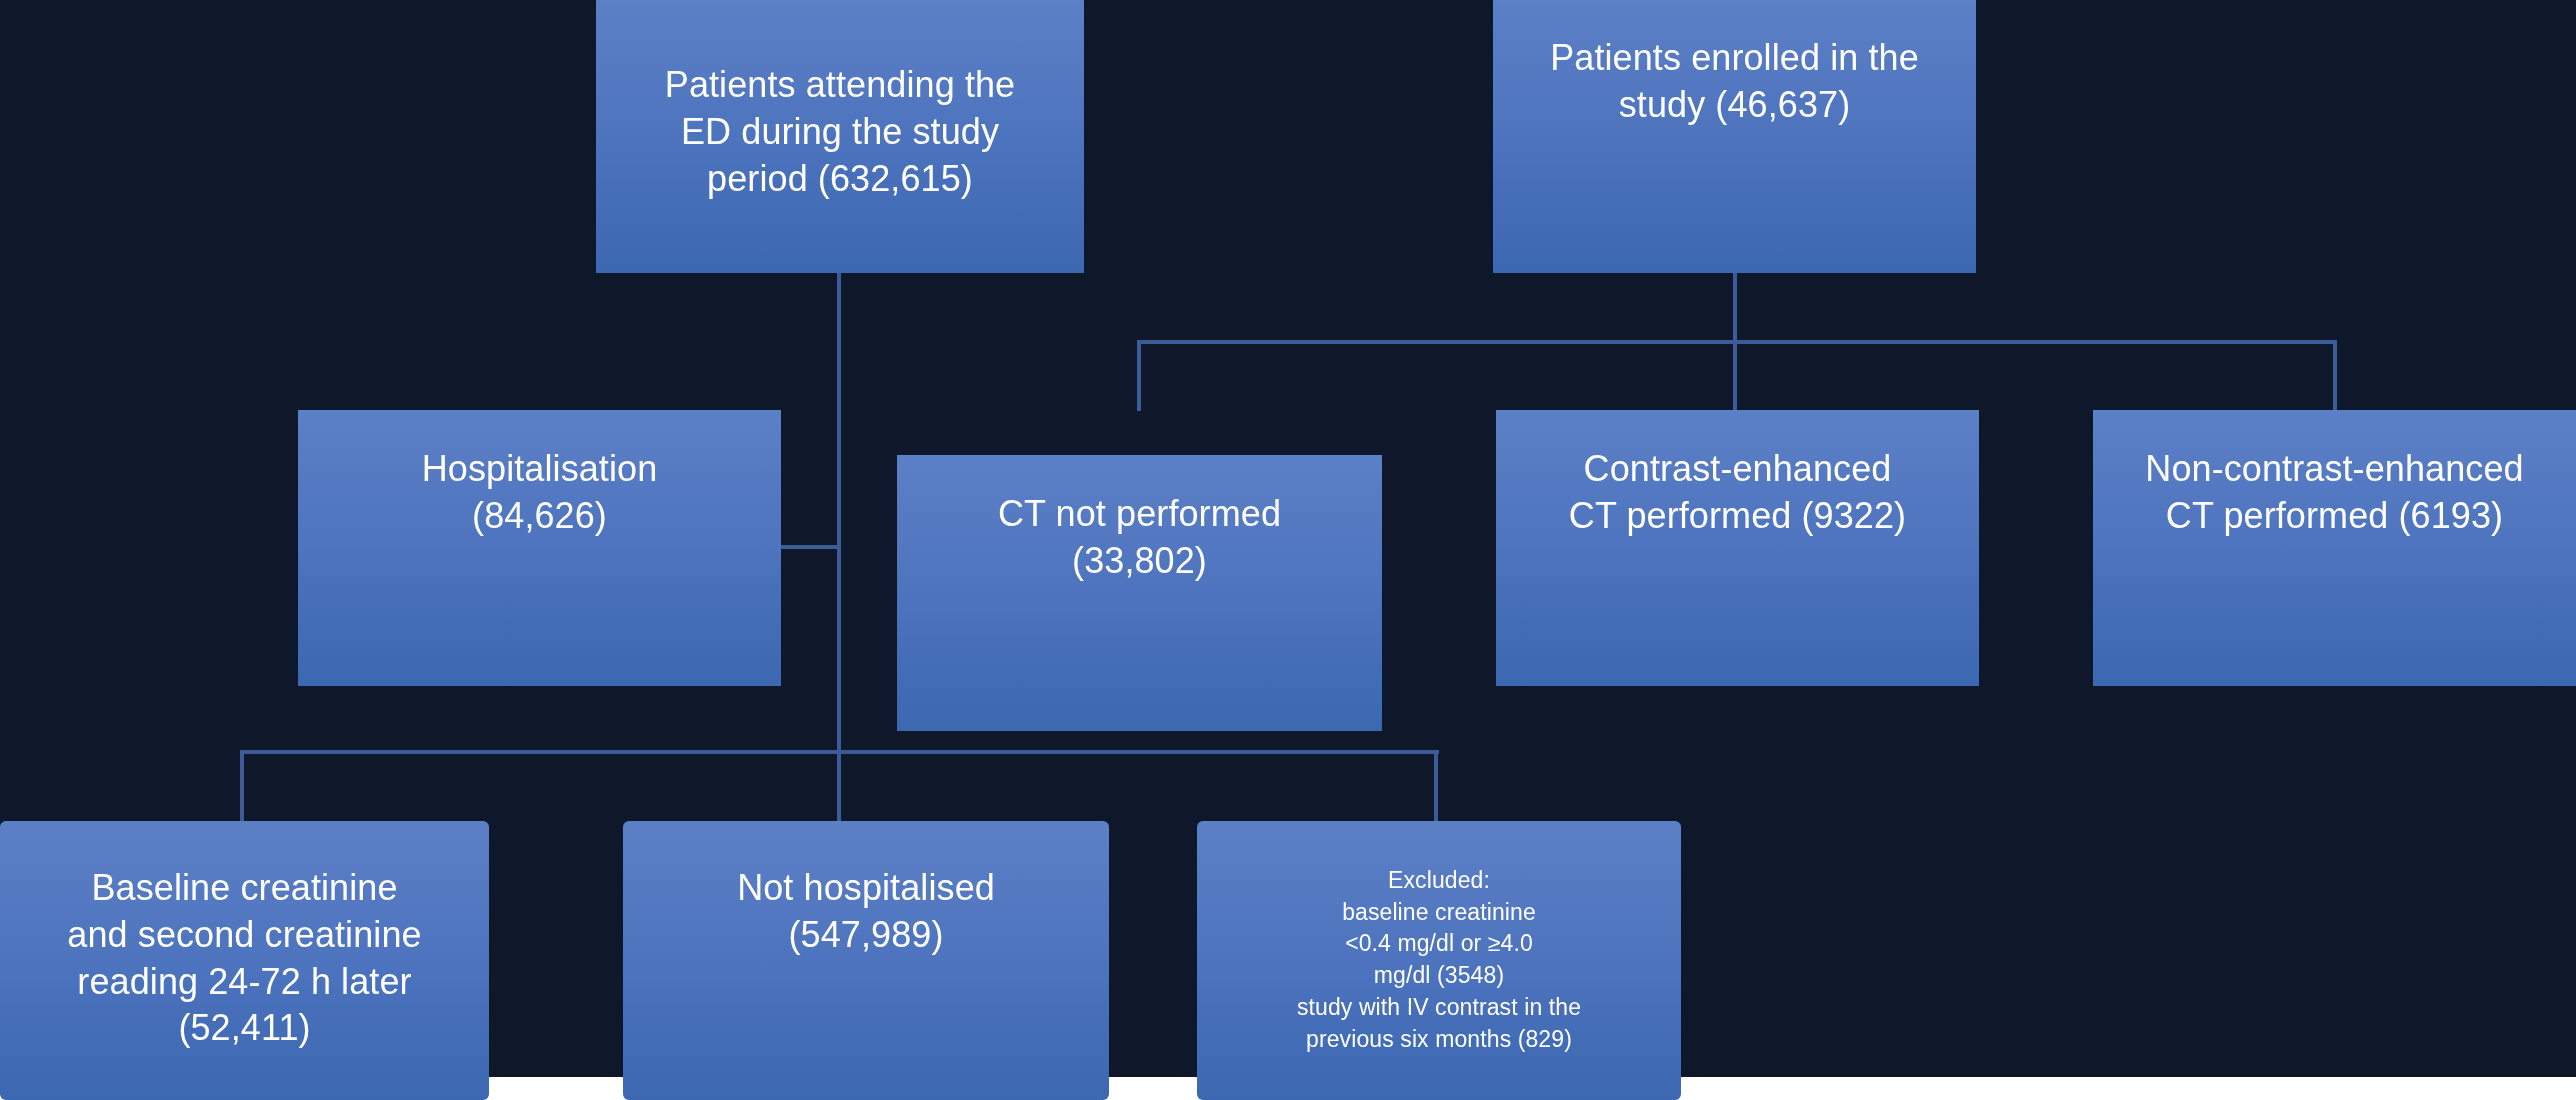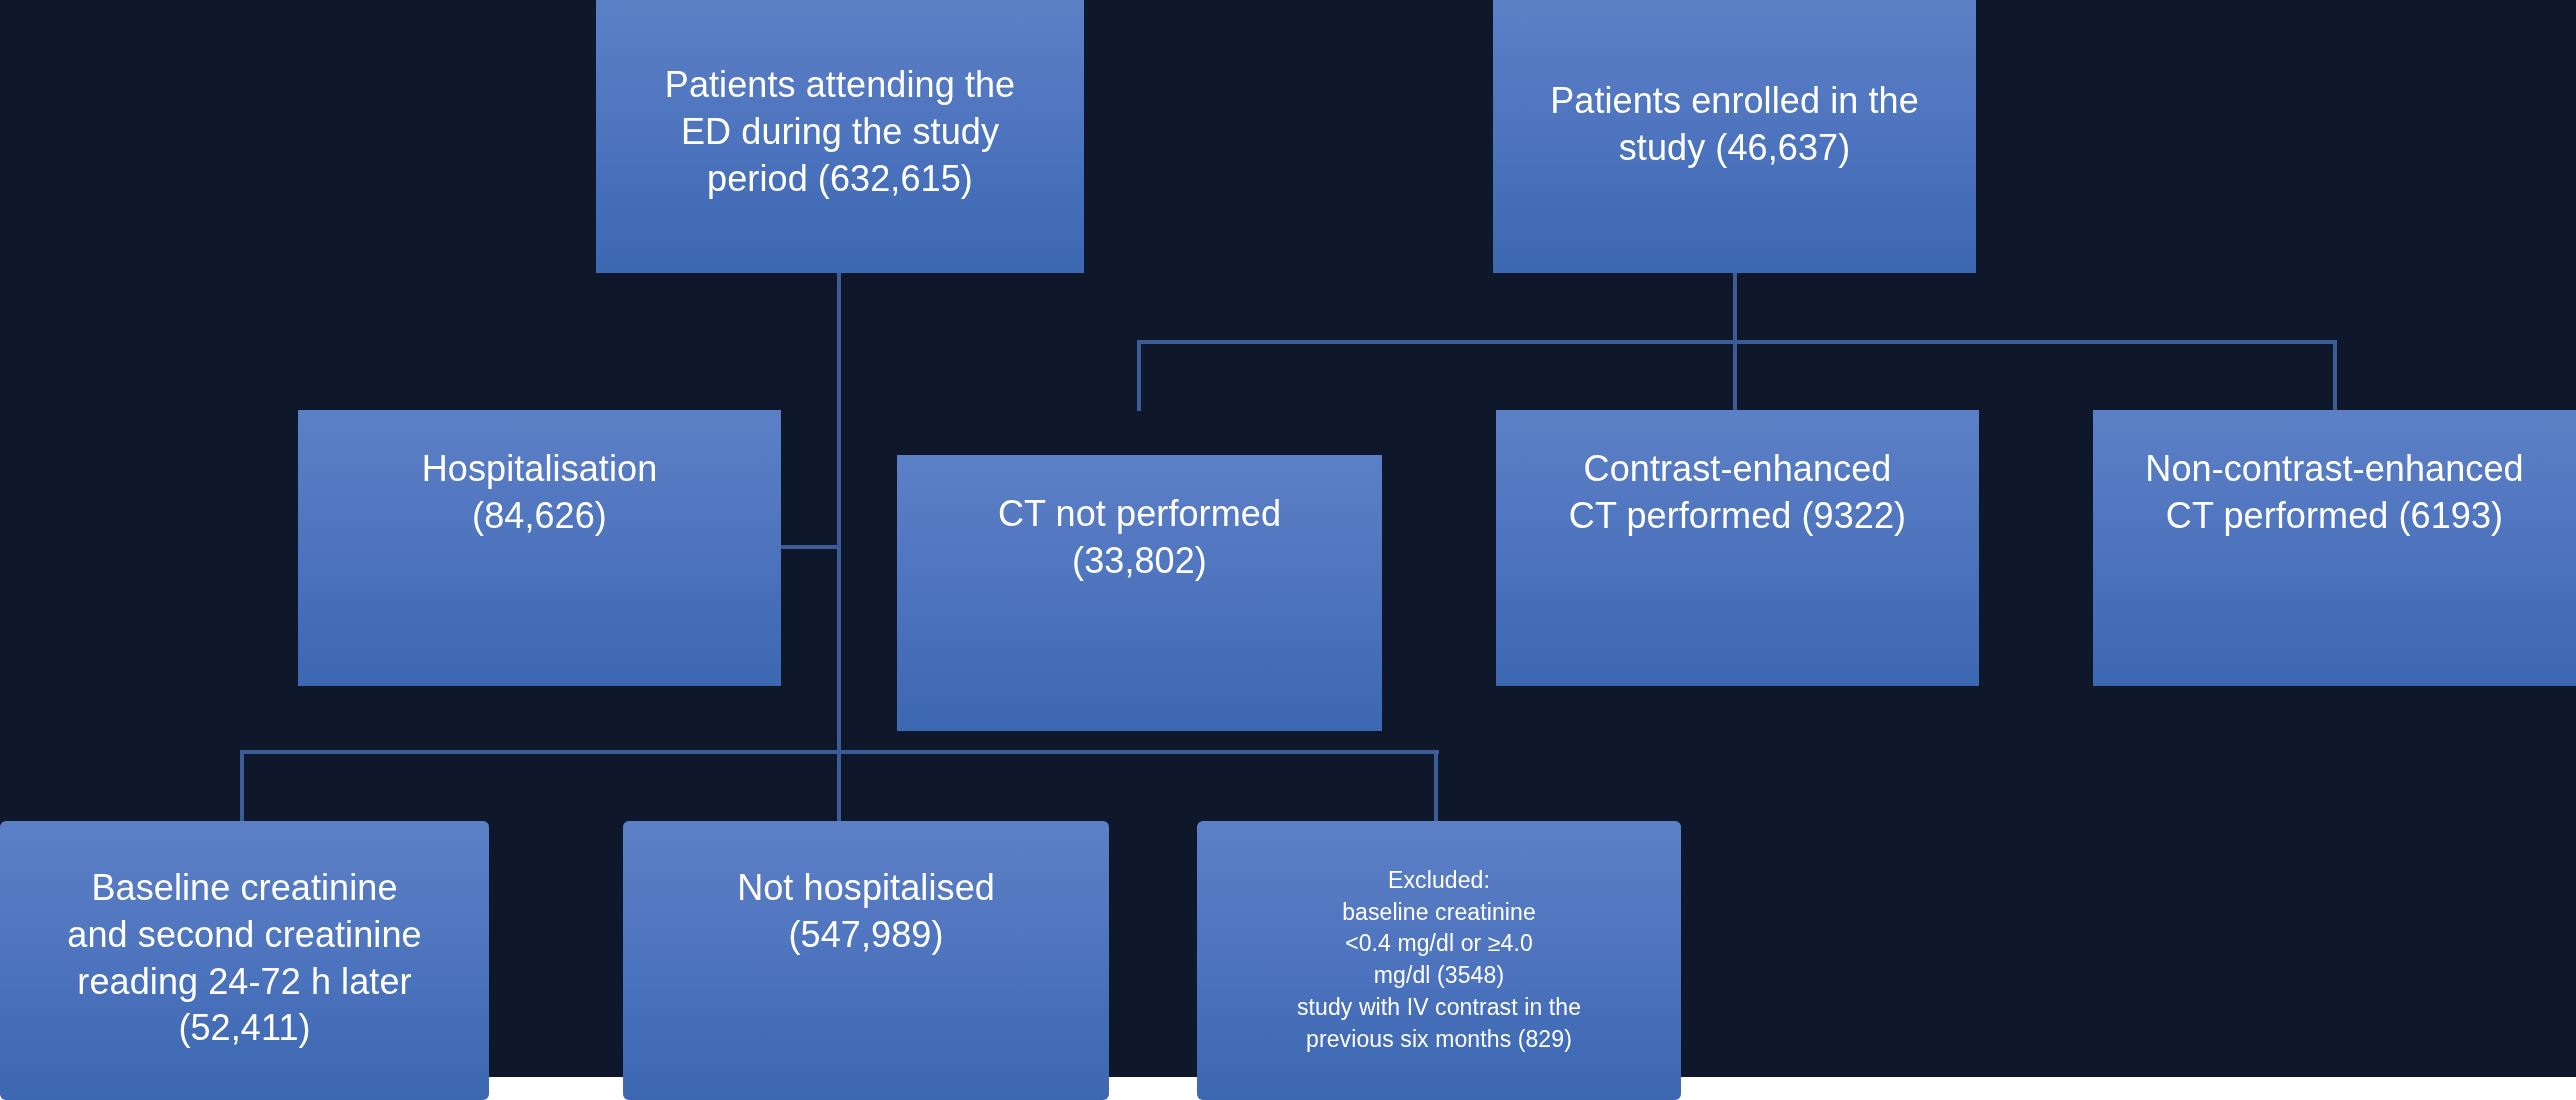--- a/index.html
+++ b/index.html
@@ -39,21 +39,21 @@
     text-align: center;
   }
 
   
   .t-lg   { font-size: 36px; }
   .t-md   { font-size: 36px; }
   .t-sm   { font-size: 23px; line-height: 1.38; }
 
   
   .pad-top-lg  { padding-top: 62px; }
-  .pad-top-md  { padding-top: 78px; }
+  .pad-top-md  { padding-top: 35px; }
   .pad-top-sm  { padding-top: 36px; }
   .pad-top-xs  { padding-top: 44px; border-radius: 6px; }
 
   
   .line {
     position: absolute;
     background: #3b5c96;
     z-index: 1;
   }
   .line.v { width: 4.4px; }

